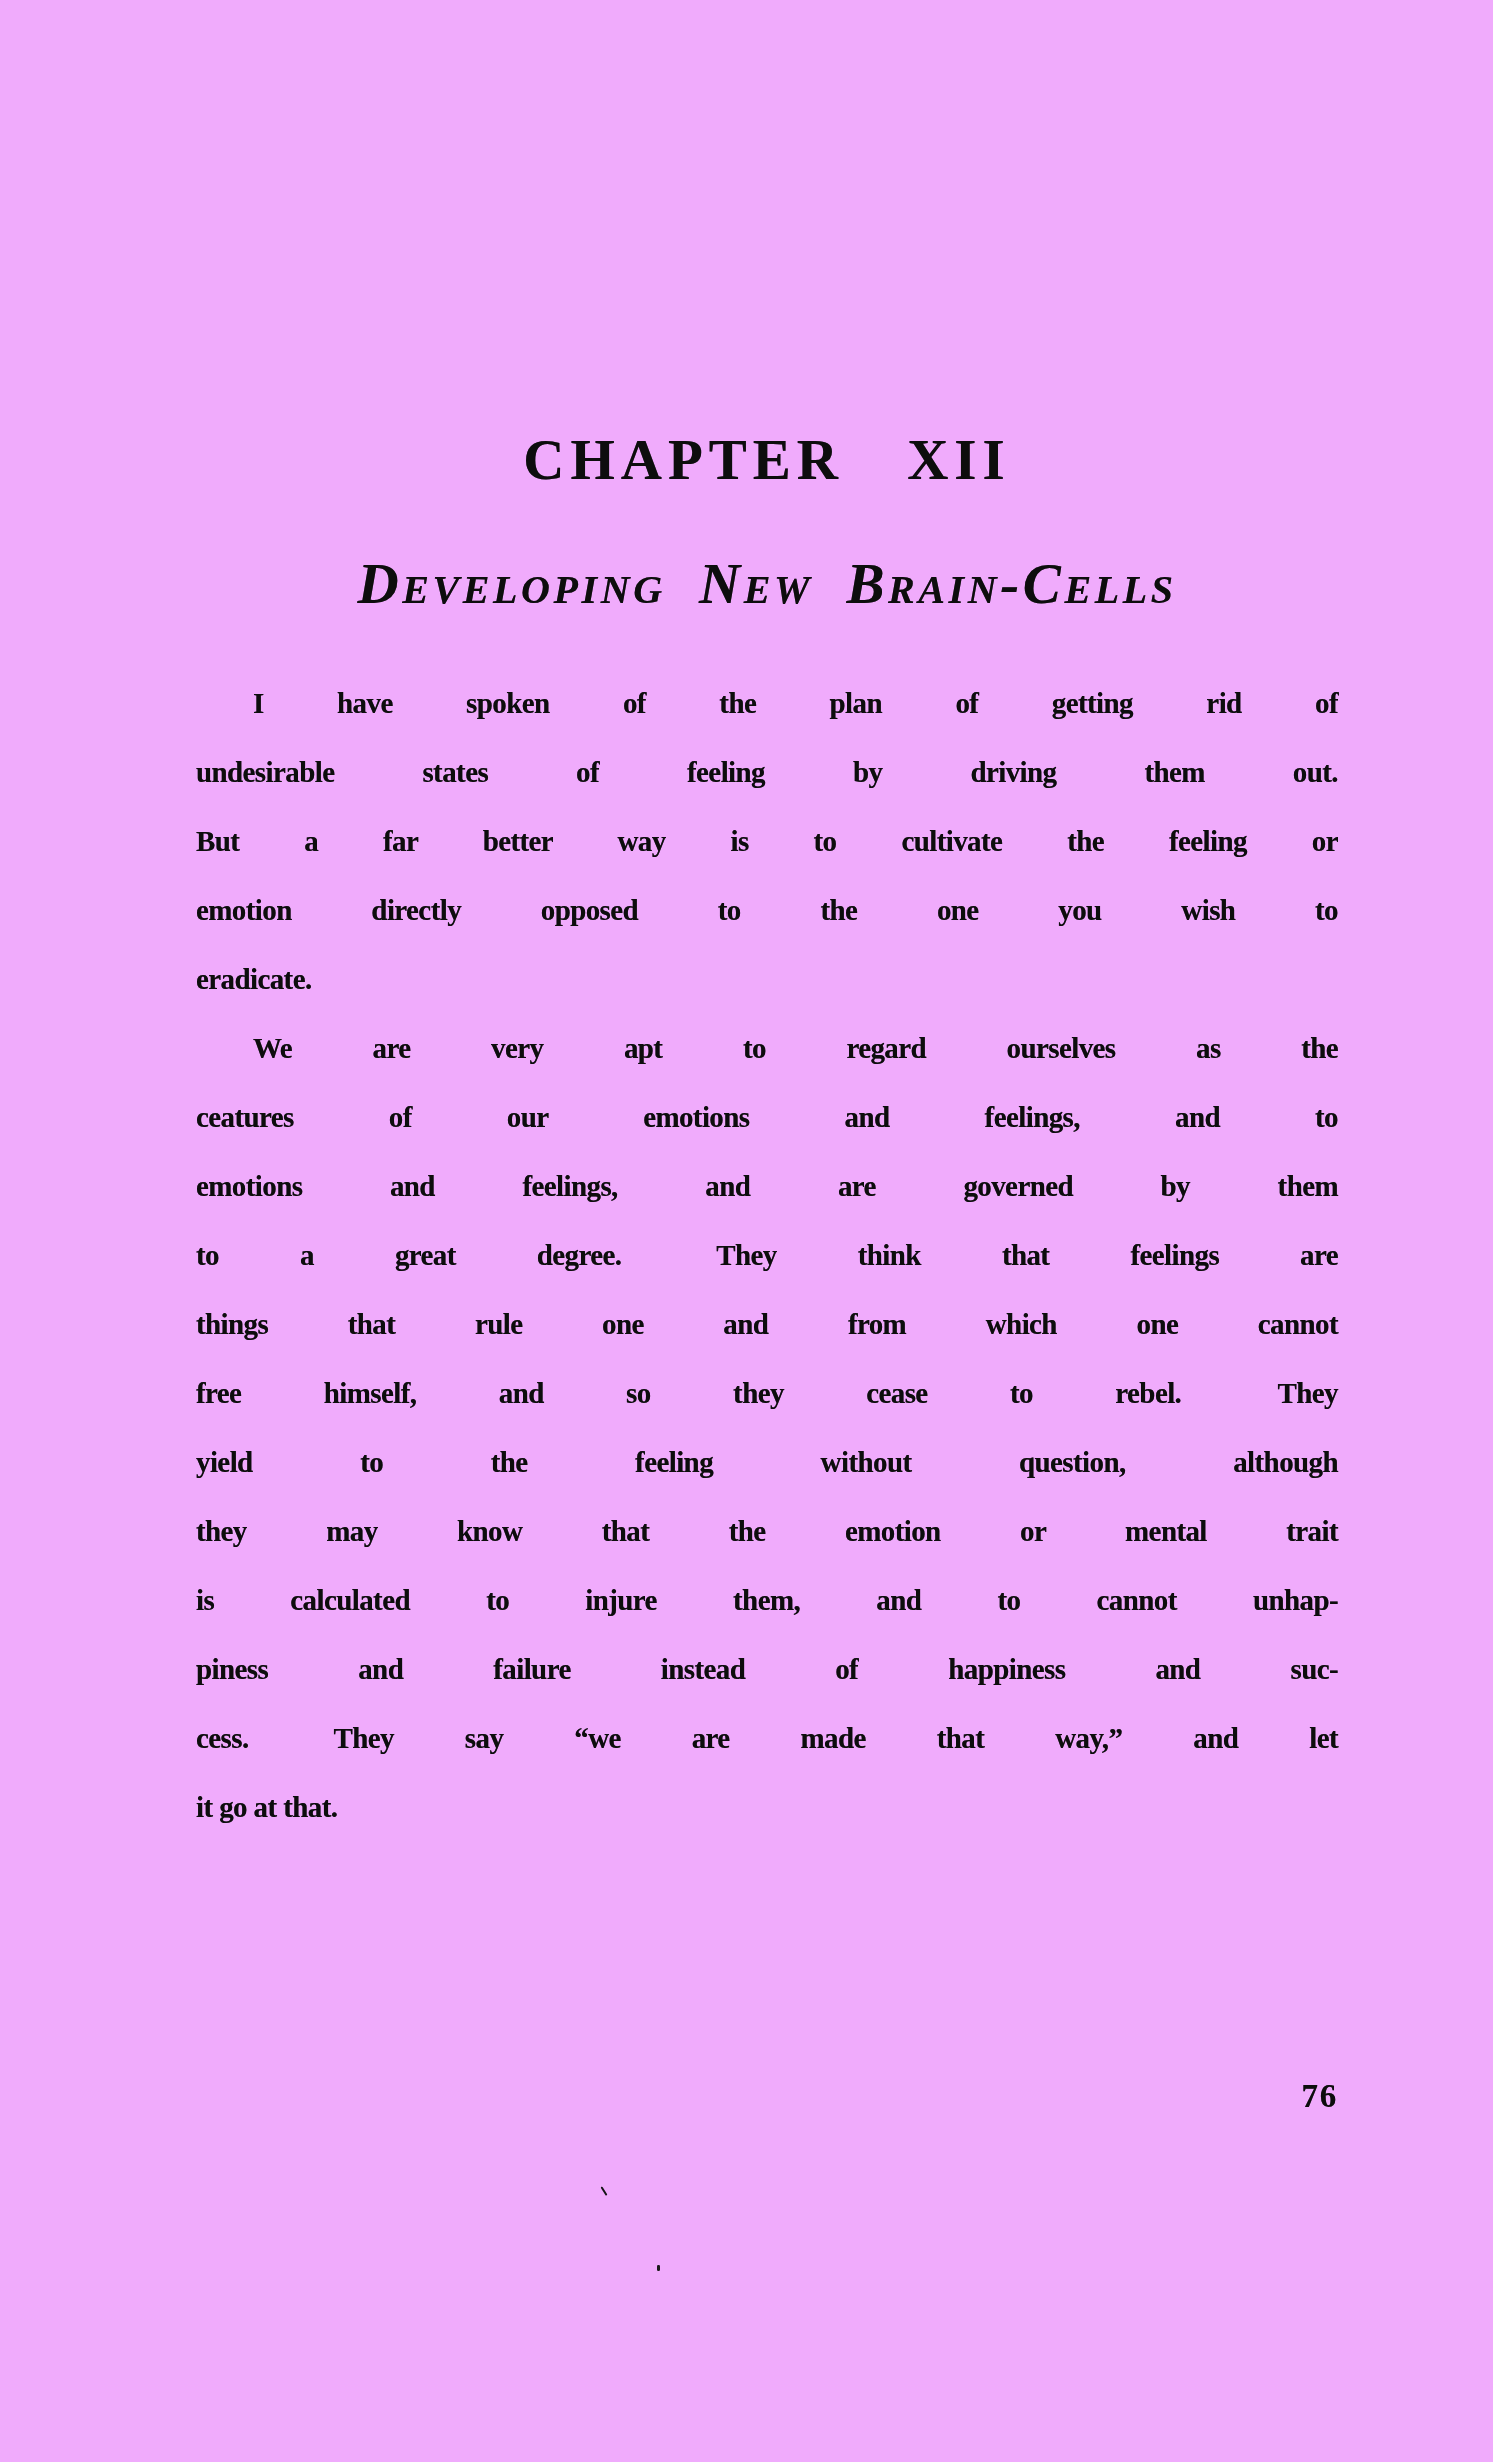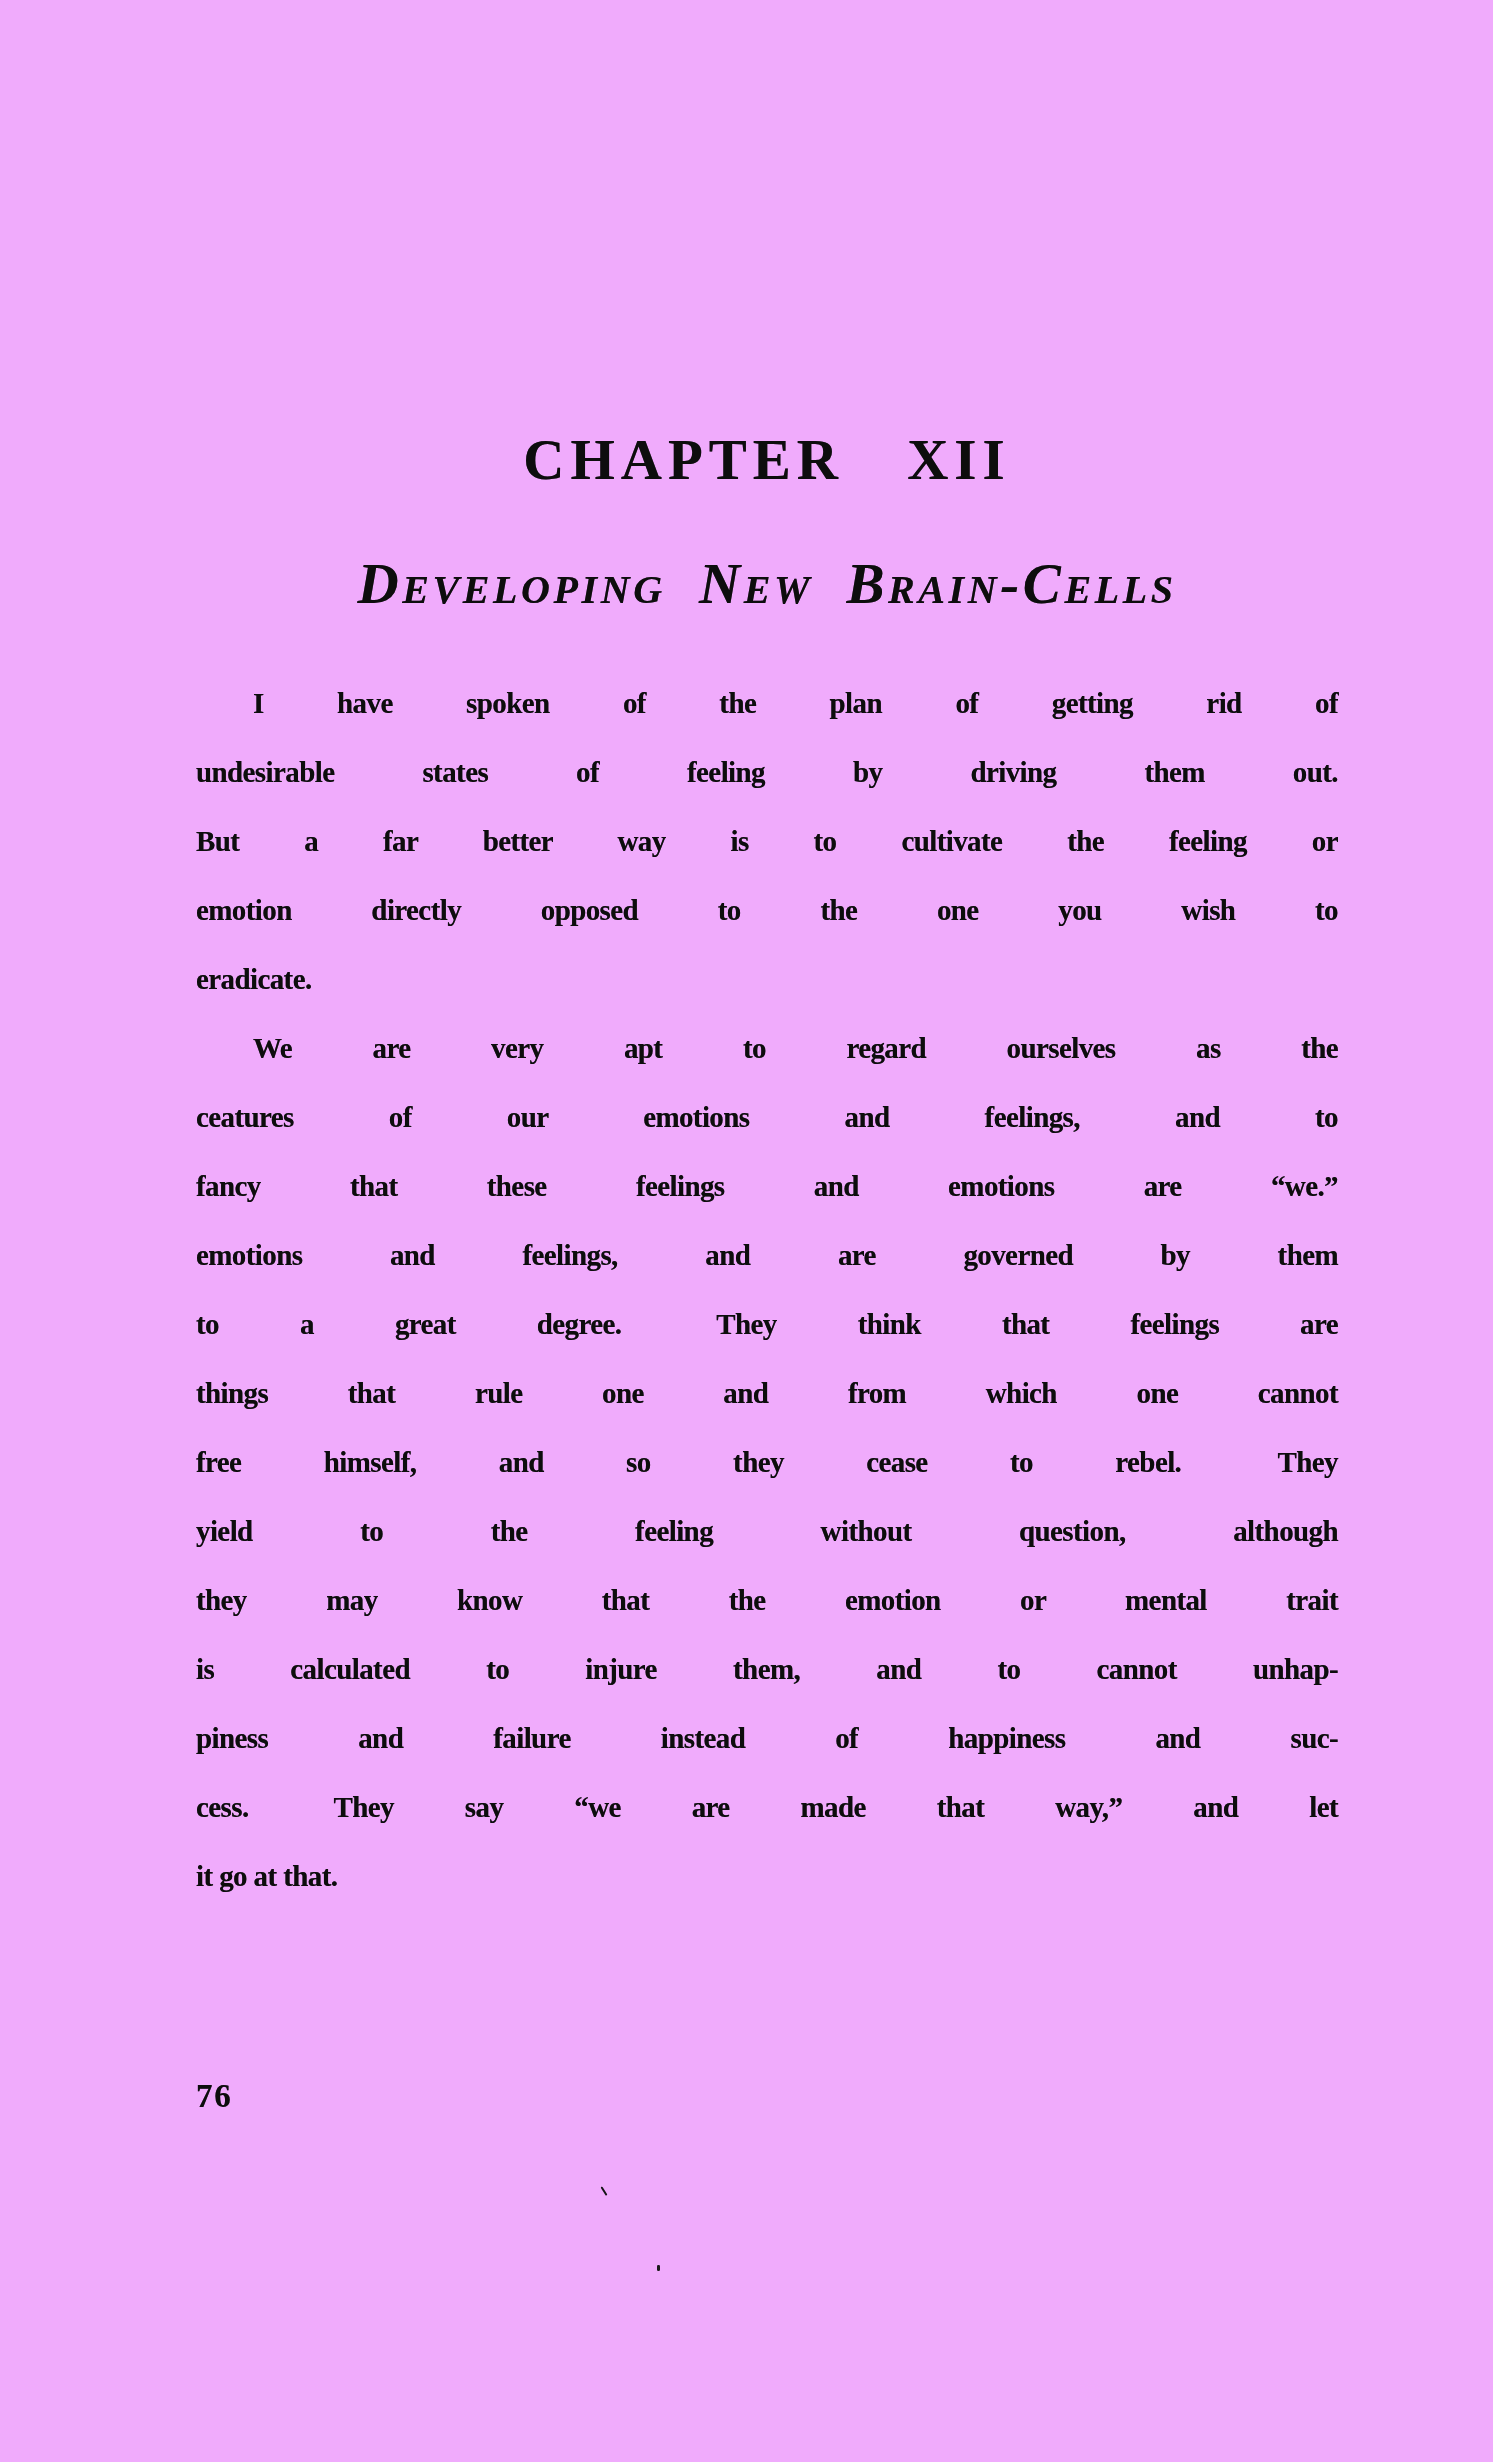--- a/index.html
+++ b/index.html
@@ -78,21 +78,21 @@
 
   .page-number {
     position: absolute;
     left: 196px;
     width: 1142px;
     top: 2080px;
     margin: 0;
     font-size: 33px;
     font-weight: 700;
     line-height: 1;
-    text-align: left;
+    text-align: right;
     letter-spacing: 1.8px;
   }
 
   .speck-slash {
     position: absolute;
     left: 603px;
     top: 2186px;
     width: 2.4px;
     height: 10px;
     background: #151515;
@@ -124,21 +124,20 @@
       <div class="line indent ink">I have spoken of the plan of getting rid of</div>
       <div class="line ink">undesirable states of feeling by driving them out.</div>
       <div class="line ink">But a far better way is to cultivate the feeling or</div>
       <div class="line ink">emotion directly opposed to the one you wish to</div>
       <div class="line last ink">eradicate.</div>
     </div>
 
     <div class="para">
       <div class="line indent ink">We are very apt to regard ourselves as the</div>
       <div class="line ink">ceatures of our emotions and feelings, and to</div>
-      <div class="line ink">fancy that these feelings and emotions are “we.”</div>
       <div class="line ink">emotions and feelings, and are governed by them</div>
       <div class="line ink">to a great degree.  They think that feelings are</div>
       <div class="line ink">things that rule one and from which one cannot</div>
       <div class="line ink">free himself, and so they cease to rebel.  They</div>
       <div class="line ink">yield to the feeling without question, although</div>
       <div class="line ink">they may know that the emotion or mental trait</div>
       <div class="line ink">is calculated to injure them, and to cannot unhap-</div>
       <div class="line ink">piness and failure instead of happiness and suc-</div>
       <div class="line ink">cess.  They say “we are made that way,” and let</div>
       <div class="line last ink">it go at that.</div>

